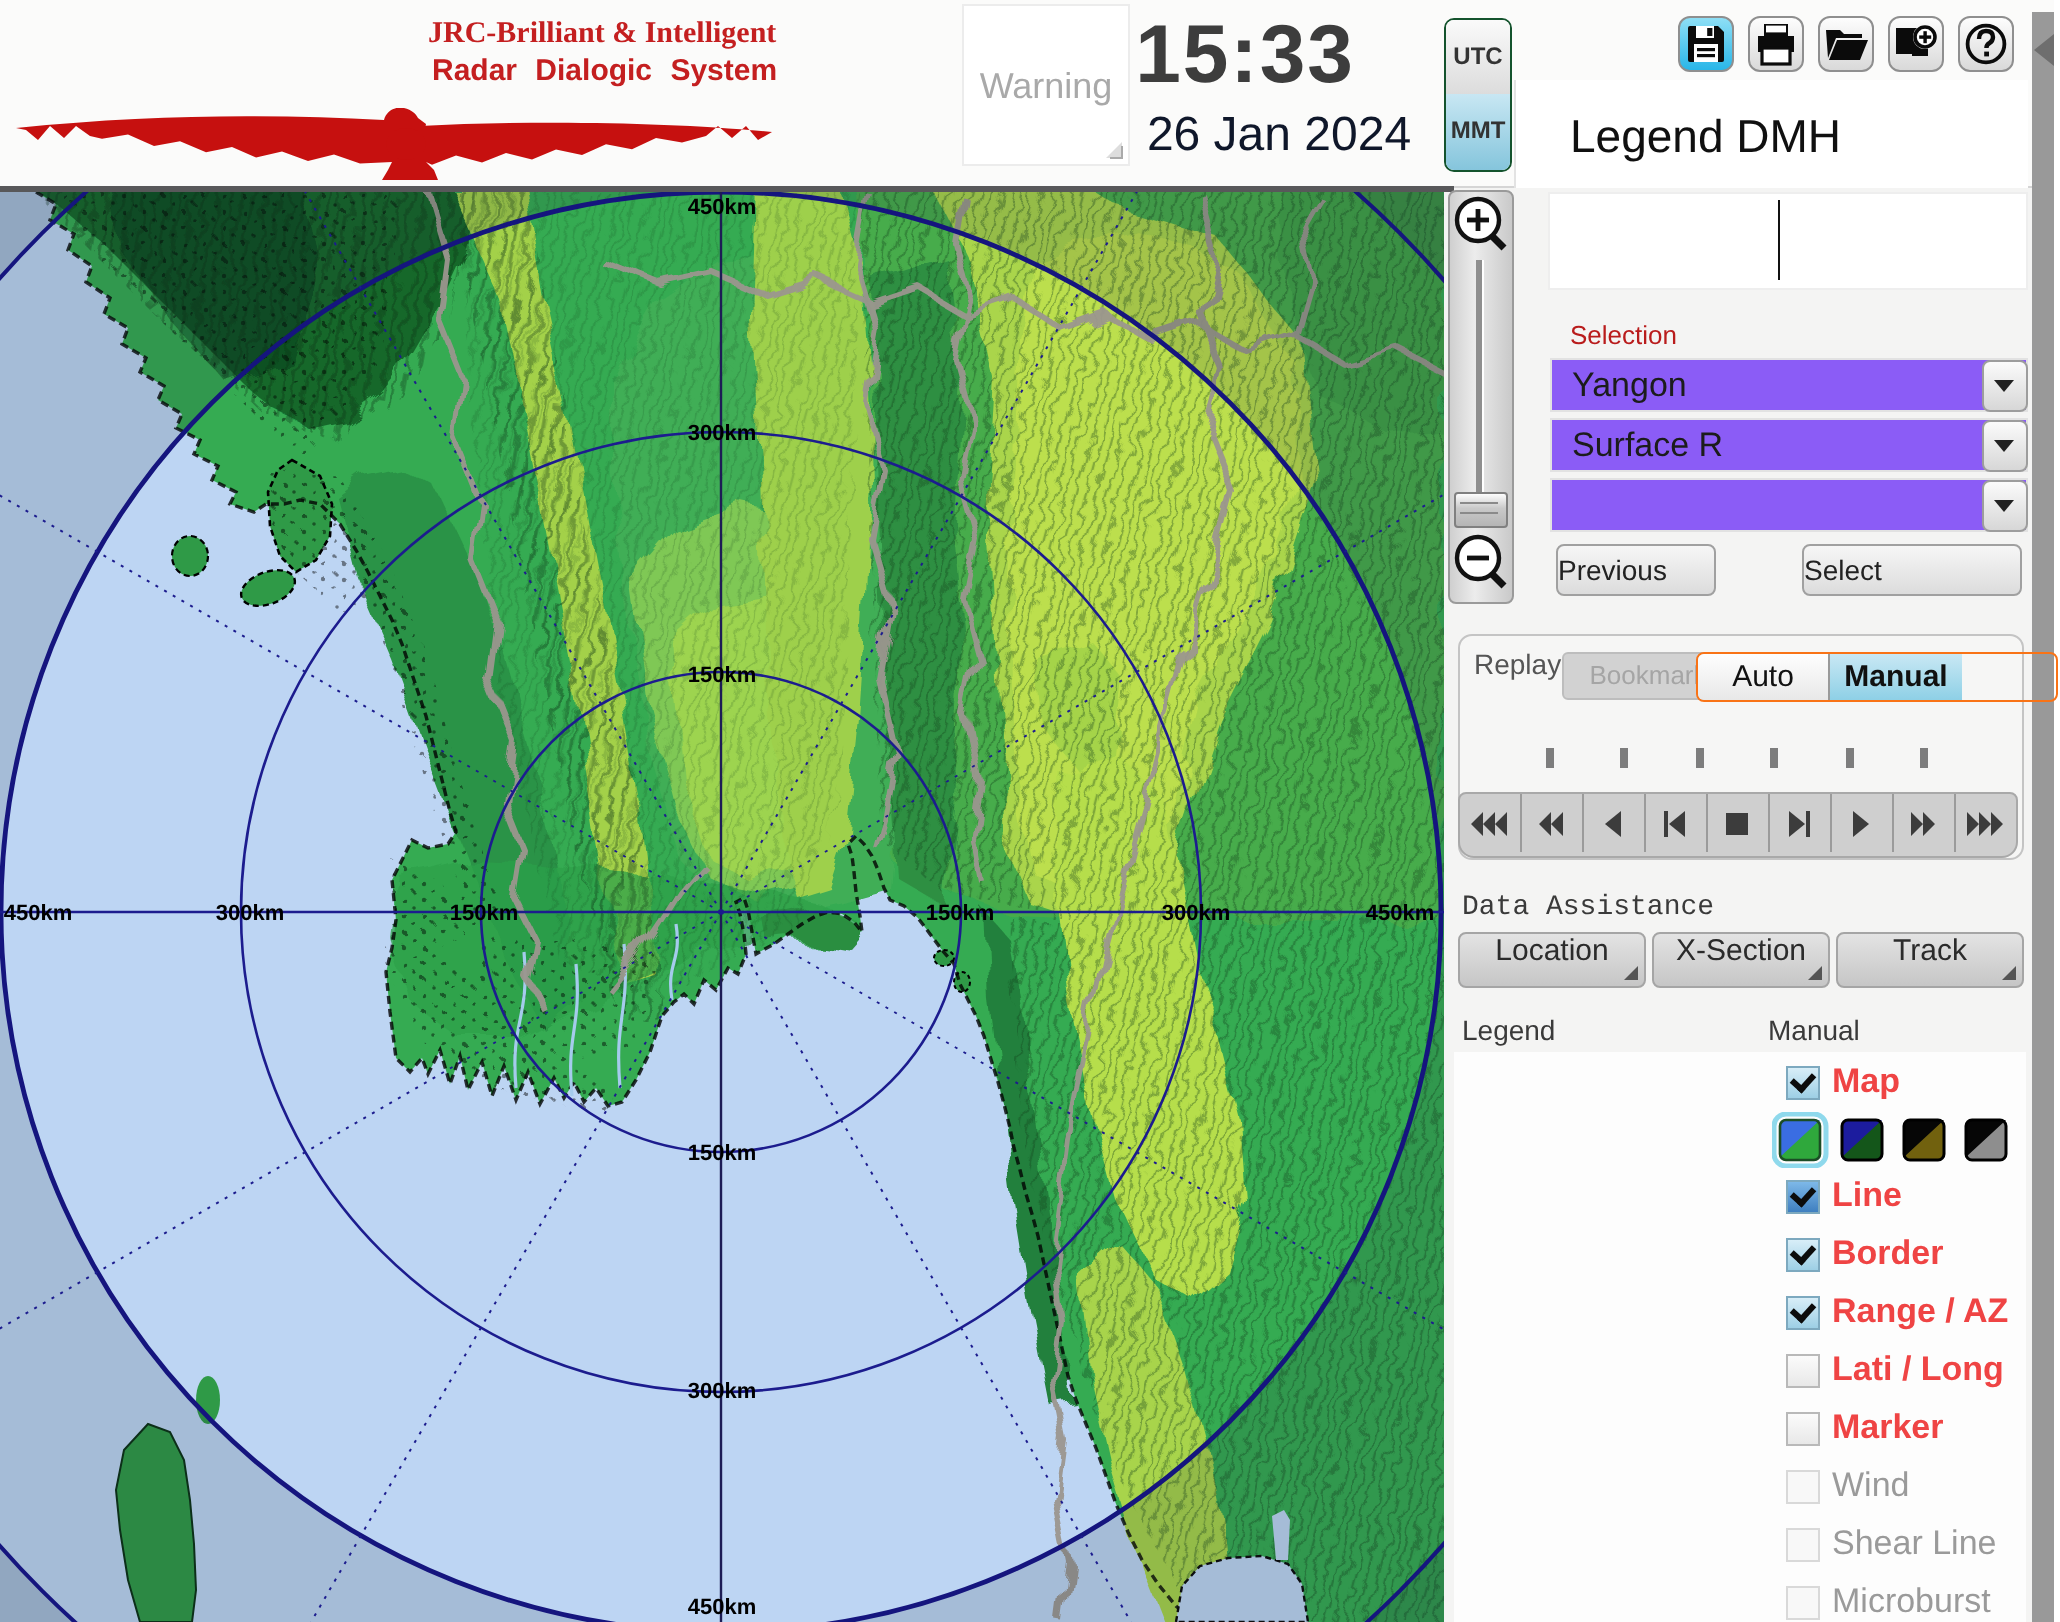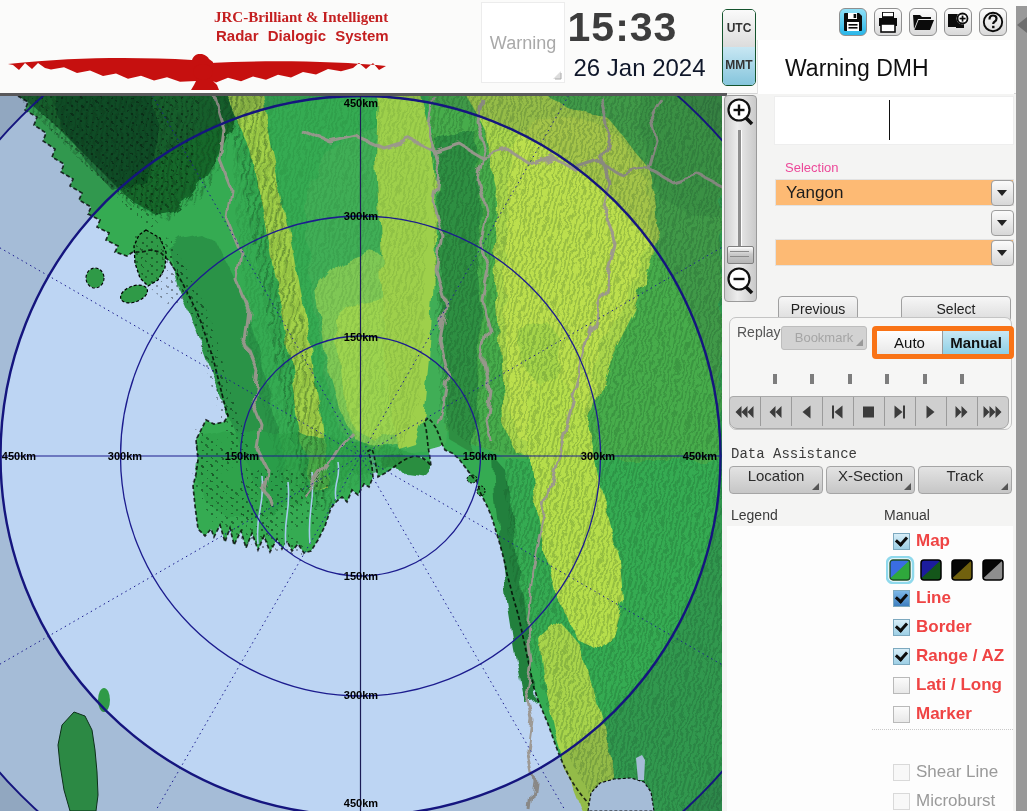--- a/index.html
+++ b/index.html
@@ -25,33 +25,33 @@
 #tb1{left:839px;background:linear-gradient(#8edff6,#29b6e8);}
 #collapse{left:1017px;top:17px;width:0;height:0;border-top:8px solid transparent;border-bottom:8px solid transparent;border-right:10px solid #6e6e6e;z-index:9;}
 
 #rightbg{left:722px;top:94px;width:308px;height:717px;background:#f4f4f3;}
 #graystrip{left:1016px;top:6px;width:11px;height:805px;background:#999;}
 #whiteedge{left:1027px;top:0;width:3px;height:811px;background:#fff;}
 #paneltop{left:757px;top:40px;width:256px;height:54px;background:#fff;border-left:1px solid #e3e3e3;}
 #dmh{left:785px;top:55px;font-size:23px;color:#101010;}
 #msgbox{left:774px;top:96px;width:238px;height:47px;background:#fff;border:1px solid #eee;}
 #caret{left:889px;top:100px;width:1px;height:40px;background:#111;}
-#sel{left:785px;top:160px;font-size:13px;color:#ec4899;}
-.combo{left:775px;width:237px;height:25px;background:#fdba74;border:1px solid #e2e2e2;font-size:17px;color:#1c1c1c;}
+#sel{left:785px;top:160px;font-size:13px;color:#b91c1c;}
+.combo{left:775px;width:237px;height:25px;background:#8b5cf6;border:1px solid #e2e2e2;font-size:17px;color:#1c1c1c;}
 .combo span{position:absolute;left:10px;top:3px;}
 .cbtn{left:991px;width:21px;height:24px;border:1px solid #9d9d9d;border-radius:4px;background:linear-gradient(#fbfbfb,#d7d7d7);}
 .cbtn:after{content:"";position:absolute;left:5px;top:9px;border-left:5px solid transparent;border-right:5px solid transparent;border-top:6px solid #222;}
-.pbtn{height:24px;border:1px solid #a0a0a0;border-radius:4px;background:linear-gradient(#f6f6f6,#dcdcdc);text-align:center;font-size:14px;color:#222;margin-top:24px;}
+.pbtn{height:24px;border:1px solid #a0a0a0;border-radius:4px;background:linear-gradient(#f6f6f6,#dcdcdc);font-size:14px;color:#222;}
 .pbtn span{position:relative;top:4px;}
 
 #replaybox{left:729px;top:317px;width:281px;height:111px;border:1px solid #c4c4c4;border-radius:7px;background:#f6f6f5;}
 #replaylbl{left:737px;top:324px;font-size:14px;color:#555;}
 #bookmark{left:781px;top:326px;width:84px;height:22px;background:#d2d2d2;border:1px solid #bdbdbd;border-radius:3px;text-align:center;font-size:13px;color:#a5a5a5;}
 #bookmark span{position:relative;top:3px;}
-#autman{left:872px;top:326px;width:132px;height:23px;border:5px solid #f97316;border-radius:4px;overflow:hidden;}
+#autman{left:848px;top:326px;width:132px;height:23px;border:1px solid #f97316;border-radius:4px;overflow:hidden;padding-left:47px;}
 #auto{position:absolute;left:0;top:0;width:65px;height:23px;background:linear-gradient(#fefefe,#e8e8e8);border-right:1px solid #9a9a9a;text-align:center;}
 #manual{position:absolute;left:66px;top:0;width:66px;height:23px;background:linear-gradient(#c9e8f4,#8ed0e6);text-align:center;}
 #autman div span{position:relative;top:3px;font-size:15px;color:#111;}
 #manual span{font-weight:bold;}
 .tick{top:374px;width:4px;height:10px;background:#7d7d7d;}
 #pbrow{left:729px;top:396px;width:278px;height:31px;border:1px solid #a9a9a9;border-radius:4px 4px 8px 8px;background:#cfcfcf;}
 .pbsep{top:397px;width:1px;height:29px;background:#9b9b9b;}
 
 #dalbl{left:731px;top:446px;font-size:14px;color:#3a3a3a;font-family:Liberation Mono, monospace;}
 .dabtn{top:466px;height:26px;background:linear-gradient(#e3e3e3,#c6c6c6);border:1px solid #a5a5a5;border-radius:4px;text-align:center;font-size:15px;color:#2b2b2b;}
@@ -139,28 +139,31 @@
         <rect x="12.1" y="16.8" width="2.4" height="2.4" fill="#0b0b0b"></rect>
       </svg>
 </div>
 <div id="collapse" class="abs"></div>
 <div id="rightbg" class="abs"></div>
 <div id="hline" class="abs"></div>
 <div id="hline2" class="abs"></div>
 <div id="graystrip" class="abs"></div>
 <div id="whiteedge" class="abs"></div>
 <div id="paneltop" class="abs"></div>
-<div id="dmh" class="abs">Warning DMH</div>
+<div id="dmh" class="abs">Legend DMH</div>
 <div id="msgbox" class="abs"></div>
 <div id="caret" class="abs"></div>
 <div id="sel" class="abs">Selection</div>
 <div class="combo abs" style="top:179px">
       <span>Yangon</span>
     </div>
 <div class="cbtn abs" style="top:180px"></div>
+<div class="combo abs" style="top:209px">
+      <span>Surface R</span>
+    </div>
 <div class="cbtn abs" style="top:210px"></div>
 <div class="combo abs" style="top:239px"></div>
 <div class="cbtn abs" style="top:240px"></div>
 <div class="pbtn abs" style="left:778px;top:272px;width:78px"><span>Previous</span></div>
 <div class="pbtn abs" style="left:901px;top:272px;width:108px"><span>Select</span></div>
 <div id="replaybox" class="abs"></div>
 <div id="replaylbl" class="abs">Replay</div>
 <div id="bookmark" class="abs"><span>Bookmark</span><div class="fold" style="border-bottom-color:#999"></div></div>
 <div id="autman" class="abs">
       <div id="auto"><span>Auto</span></div>
@@ -388,20 +391,24 @@
       <span class="ovtxt">Range / AZ</span>
     </div>
 <div class="ovrow abs" style="top:671px">
       <div class="cb cbu"></div>
       <span class="ovtxt">Lati / Long</span>
     </div>
 <div class="ovrow abs" style="top:700px">
       <div class="cb cbu"></div>
       <span class="ovtxt">Marker</span>
     </div>
+<div class="ovrow abs" style="top:729px">
+      <div class="cb cbd"></div>
+      <span class="ovtxt ovtxtd">Wind</span>
+    </div>
 <div class="ovrow abs" style="top:758px">
       <div class="cb cbd"></div>
       <span class="ovtxt ovtxtd">Shear Line</span>
     </div>
 <div class="ovrow abs" style="top:787px;border-bottom:none;height:24px">
       <div class="cb cbd"></div>
       <span class="ovtxt ovtxtd">Microburst</span>
     </div>
 <div class="abs" style="left:724px;top:95px;width:31px;height:205px;background:linear-gradient(90deg,#cfcfcf,#ececec 40%,#c9c9c9);border:1px solid #9a9a9a;border-radius:4px;"></div>
 <div class="abs" style="left:738px;top:130px;width:3px;height:120px;background:#8f8f8f;border-right:1px solid #fff;"></div>

